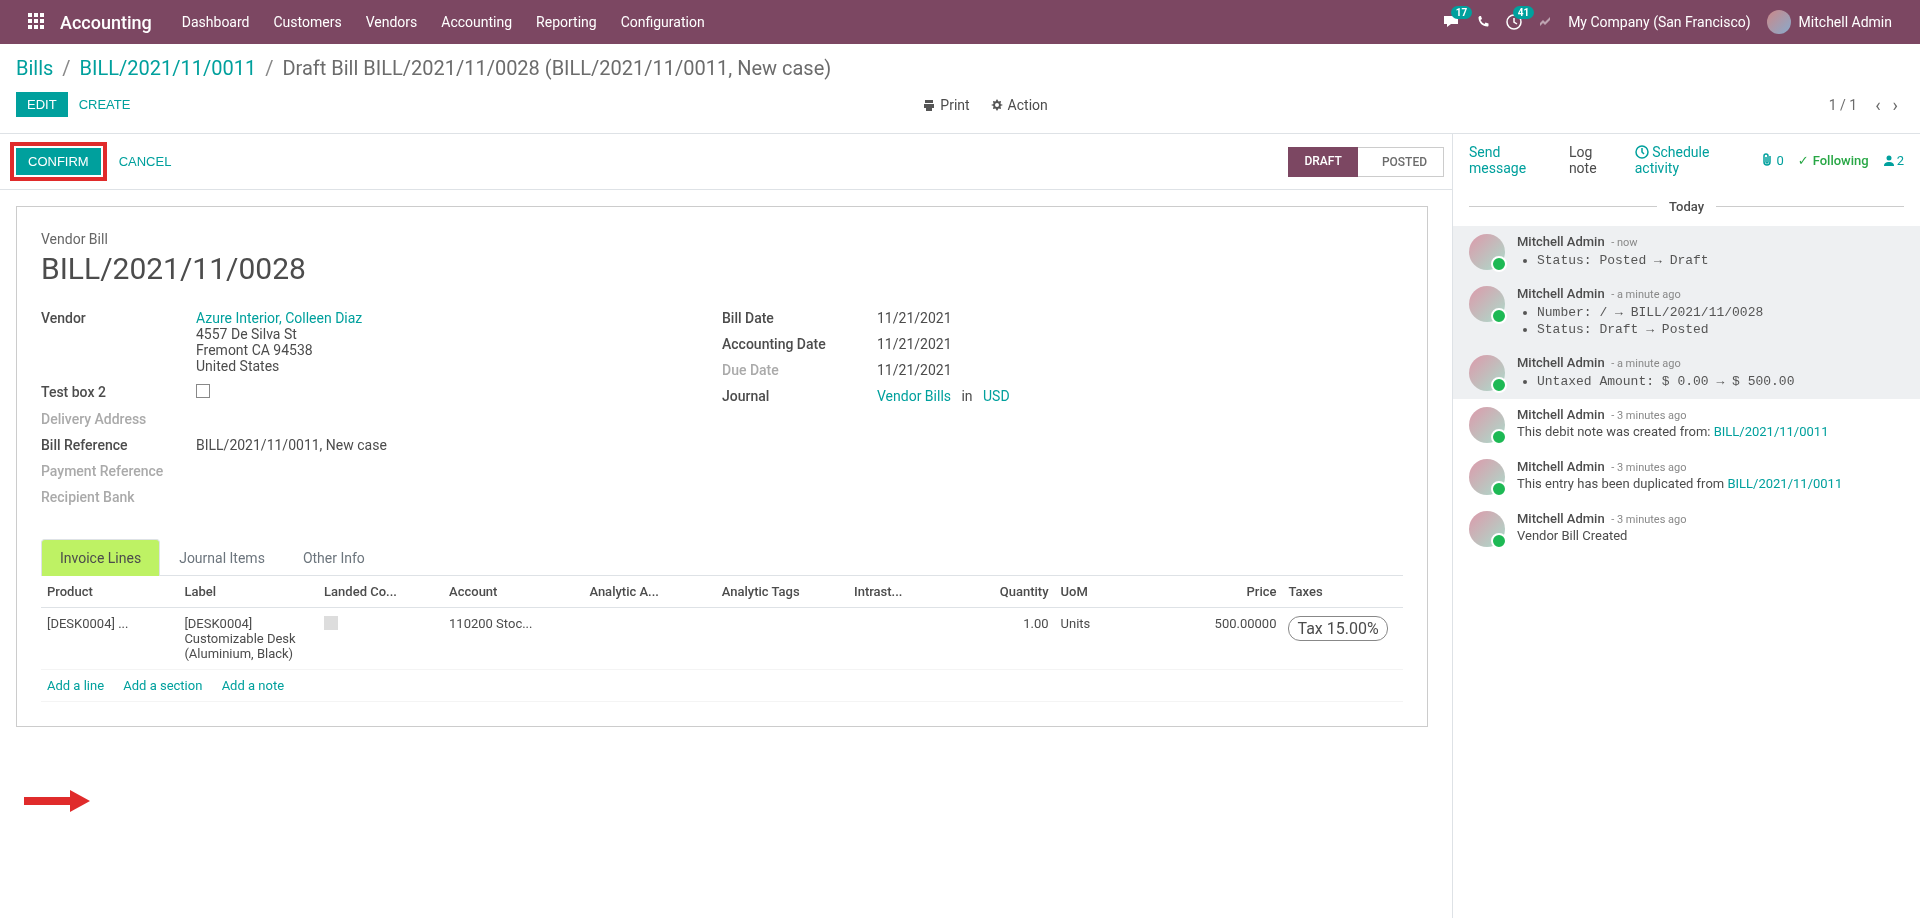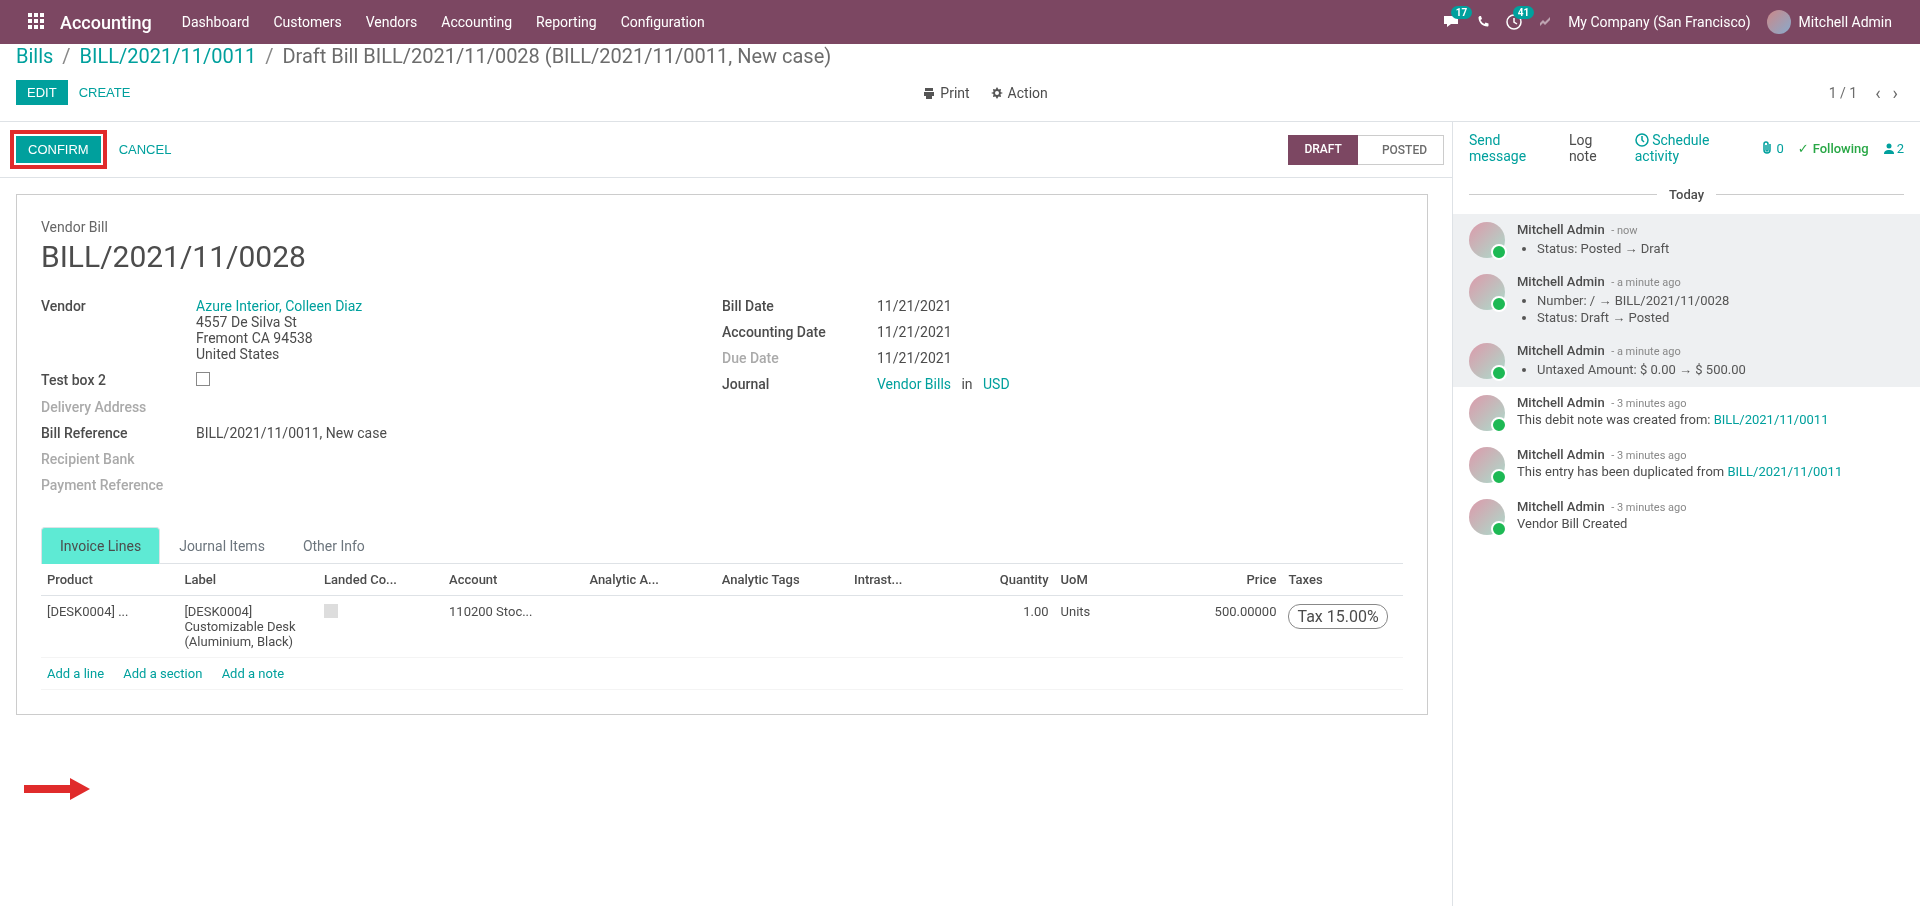--- a/index.html
+++ b/index.html
@@ -13,21 +13,21 @@
 .nav-menu { display: flex; gap: 24px; }
 .nav-item { color: #fff; font-size: 14px; cursor: pointer; }
 .nav-right { margin-left: auto; display: flex; align-items: center; gap: 16px; }
 .nav-badge-wrap { position: relative; display: flex; align-items: center; }
 .badge { position: absolute; top: -8px; right: -12px; background: #00a09d; color: #fff; font-size: 10px; padding: 1px 5px; border-radius: 8px; font-weight: bold; }
 .company { font-size: 14px; }
 .avatar-small { width: 24px; height: 24px; border-radius: 50%; background: linear-gradient(135deg,#c88,#8ac); }
 .user-row { display: flex; align-items: center; gap: 8px; }
 
 
-.breadcrumb-row { padding: 0 16px 0 16px; font-size: 20px; }
+.breadcrumb-row { padding: 12px 16px 0 16px; font-size: 20px; }
 .breadcrumb-row a { color: #00a09d; text-decoration: none; }
 .breadcrumb-row .sep { color: #888; margin: 0 4px; }
 .breadcrumb-row .current { color: #6c6c6c; }
 
 
 .control-panel { display: flex; align-items: center; padding: 10px 16px 14px 16px; border-bottom: 1px solid #dee2e6; }
 .btn { padding: 5px 11px; font-size: 13px; cursor: pointer; border: none; background: transparent; font-weight: 500; }
 .btn-primary { background: #00a09d; color: #fff; text-transform: uppercase; }
 .btn-secondary { color: #00a09d; text-transform: uppercase; }
 .cp-center { margin-left: auto; display: flex; gap: 20px; }
@@ -69,21 +69,21 @@
 .field-value { flex: 1; color: #4c4c4c; }
 .field-value a { color: #00a09d; text-decoration: none; }
 .checkbox-empty { width: 14px; height: 14px; border: 1px solid #888; display: inline-block; }
 
 
 .red-arrow { position: absolute; left: 22px; top: 654px; pointer-events: none; }
 
 
 .tabs { display: flex; border-bottom: 1px solid #dee2e6; margin-top: 24px; }
 .tab { padding: 10px 18px; cursor: pointer; color: #6c757d; border: 1px solid transparent; border-bottom: none; margin-bottom: -1px; }
-.tab.active { border-color: #dee2e6; background: #5eead4; color: #4c4c4c; border-radius: 4px 4px 0 0; }
+.tab.active { border-color: #dee2e6; background: #bef264; color: #4c4c4c; border-radius: 4px 4px 0 0; }
 
 
 .o-table { width: 100%; border-collapse: collapse; margin-top: 0; }
 .o-table th { text-align: left; font-weight: 500; padding: 8px 6px; border-bottom: 1px solid #dee2e6; font-size: 13px; color: #4c4c4c; white-space: nowrap; overflow: hidden; text-overflow: ellipsis; }
 .o-table td { padding: 8px 6px; font-size: 13px; vertical-align: top; border-bottom: 1px solid #f4f4f4; overflow: hidden; text-overflow: ellipsis; }
 .o-table th.num, .o-table td.num { text-align: right; }
 .tax-pill { border: 1px solid #888; border-radius: 12px; padding: 2px 8px; font-size: 16px; display: inline-block; }
 .table-actions { padding: 8px 6px; }
 .table-actions a { color: #00a09d; margin-right: 16px; text-decoration: none; font-size: 13px; }
 .gray-sq { width: 14px; height: 14px; background: #ddd; display: inline-block; }
@@ -101,21 +101,21 @@
 .today-sep span { padding: 0 12px; color: #4c4c4c; font-weight: 500; font-size: 13px; }
 
 .msg { display: flex; gap: 12px; padding: 8px 16px; }
 .msg.note { background: #eef0f2; }
 .msg-avatar { width: 36px; height: 36px; border-radius: 50%; background: linear-gradient(135deg,#d9a,#adc); flex-shrink: 0; position: relative; }
 .msg-avatar::after { content: ''; position: absolute; bottom: -2px; right: -2px; width: 12px; height: 12px; background: #1db954; border-radius: 50%; border: 2px solid #fff; }
 .msg-body { flex: 1; font-size: 13px; }
 .msg-head { margin-bottom: 2px; }
 .msg-author { font-weight: 500; color: #4c4c4c; }
 .msg-time { font-size: 11px; color: #888; }
-.msg-body ul { margin: 4px 0 0 20px; }
+.msg-body ul { margin: 4px 0 0 20px; font-family: Liberation Mono, monospace; }
 .msg-body li { color: #555; margin-bottom: 2px; list-style: disc; }
 .msg-body a { color: #00a09d; text-decoration: none; }
 .arrow-sym { display: inline-block; }
 
 svg { display: block; }
 </style>
 </head>
 <body>
 
 <div class="topnav">
@@ -243,25 +243,25 @@
           </div>
           <div class="field-row">
             <div class="field-label muted">Delivery Address</div>
             <div class="field-value"></div>
           </div>
           <div class="field-row">
             <div class="field-label">Bill Reference</div>
             <div class="field-value">BILL/2021/11/0011, New case</div>
           </div>
           <div class="field-row">
+            <div class="field-label muted">Payment Reference</div>
+            <div class="field-value"></div>
+          </div>
+          <div class="field-row">
             <div class="field-label muted">Recipient Bank</div>
-            <div class="field-value"></div>
-          </div>
-          <div class="field-row">
-            <div class="field-label muted">Payment Reference</div>
             <div class="field-value"></div>
           </div>
         </div>
         <div class="form-col-half">
           <div class="field-row">
             <div class="field-label">Bill Date</div>
             <div class="field-value">11/21/2021</div>
           </div>
           <div class="field-row">
             <div class="field-label">Accounting Date</div>

